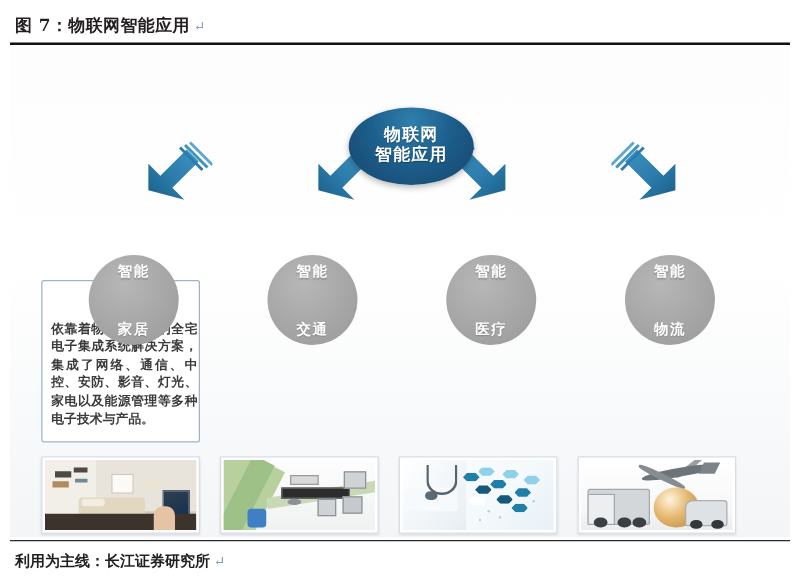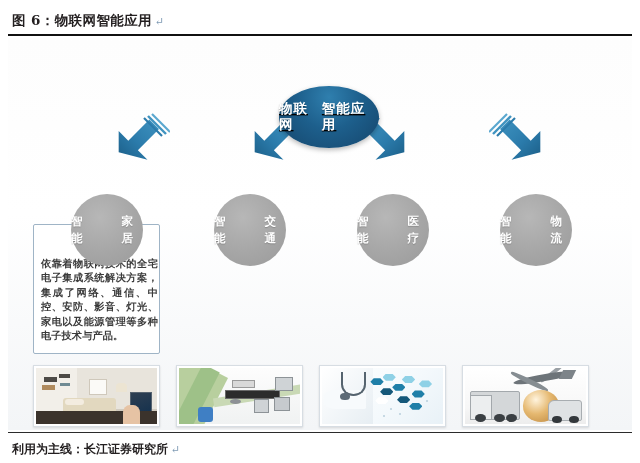--- a/index.html
+++ b/index.html
@@ -39,45 +39,44 @@
     position:absolute;left:8px;top:38px;width:624px;height:392px;
     background:linear-gradient(180deg,#fdfdfd 0%,#ffffff 45%,#f3f5f7 100%);
   }
 
   
   .hub{
     position:absolute;left:271px;top:48px;width:100px;height:62px;
     border-radius:50%;
     background:radial-gradient(ellipse at 50% 18%, #2f7fae 0%, #1d5f8c 45%, #15456b 100%);
     box-shadow:0 2px 5px rgba(0,0,0,.28);
-    display:flex;flex-direction:row;align-items:center;justify-content:center;
+    display:flex;flex-direction:column;align-items:center;justify-content:center;
     z-index:6;
-    text-decoration:underline;
   }
   .hub span{
     display:block;color:#ffffff;font-size:13.5px;font-weight:700;
     line-height:1.18;letter-spacing:1px;
     text-shadow:0 1px 1px rgba(0,0,0,.35);
   }
 
   
   .arrow{position:absolute;width:58px;height:56px;z-index:5;}
 
   
   .pillar{position:absolute;top:150px;width:143px;height:240px;}
   .p0{left:17px;}
   .p1{left:160px;}
   .p2{left:303px;}
   .p3{left:446px;}
 
   .bubble{
-    position:absolute;top:6px;left:46px;width:72px;height:72px;
+    position:absolute;top:16px;left:46px;width:72px;height:72px;
     border-radius:50%;
     background:radial-gradient(circle at 40% 32%, #b7b7b7 0%, #a6a6a6 55%, #9a9a9a 100%);
-    display:flex;flex-direction:row;align-items:center;justify-content:center;
+    display:flex;flex-direction:column;align-items:center;justify-content:center;
     z-index:4;
     gap:29px;
   }
   .bubble span{
     display:block;color:#ffffff;font-size:11.5px;font-weight:700;
     line-height:1.45;letter-spacing:1.2px;
     text-shadow:0 1px 1px rgba(0,0,0,.18);
   }
 
   .textbox{
@@ -161,21 +160,21 @@
   .ph-log .wh3{left:34%;}
   .ph-log .van{position:absolute;right:3%;bottom:6%;width:27%;height:34%;background:#dfe2e4;border:1px solid #a8adb1;border-radius:6px 3px 2px 2px;}
   .ph-log .vwh1,.ph-log .vwh2{position:absolute;bottom:2%;width:8%;height:13%;background:#33383c;border-radius:50%;}
   .ph-log .vwh1{right:20%;}
   .ph-log .vwh2{right:6%;}
 </style>
 </head>
 <body>
 
 <div class="fig-title">
-  <span>图 6：物联网智能应用</span><span class="pilcrow">↵</span>
+  <span>图 7：物联网智能应用</span><span class="pilcrow">↵</span>
 </div>
 <div class="rule-top"></div>
 
 <div class="canvas">
 
   <div class="hub">
     <span>物联网</span>
     <span>智能应用</span>
   </div>
 

